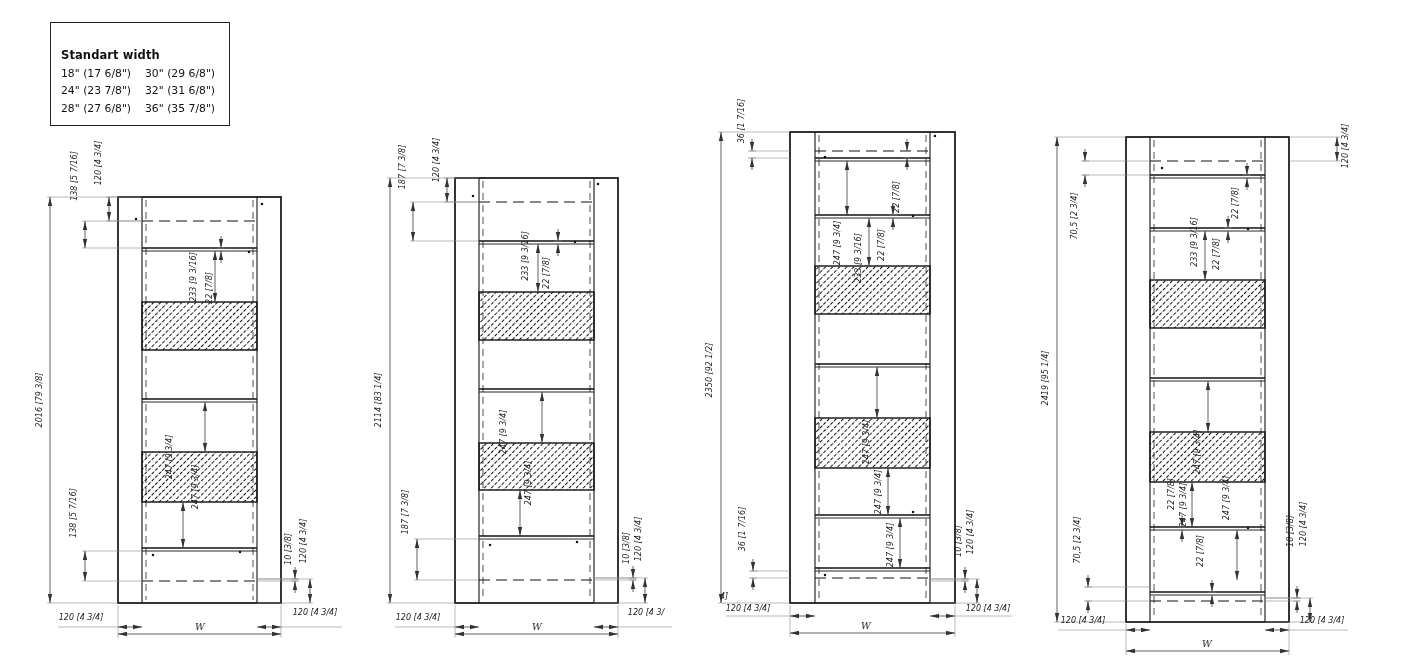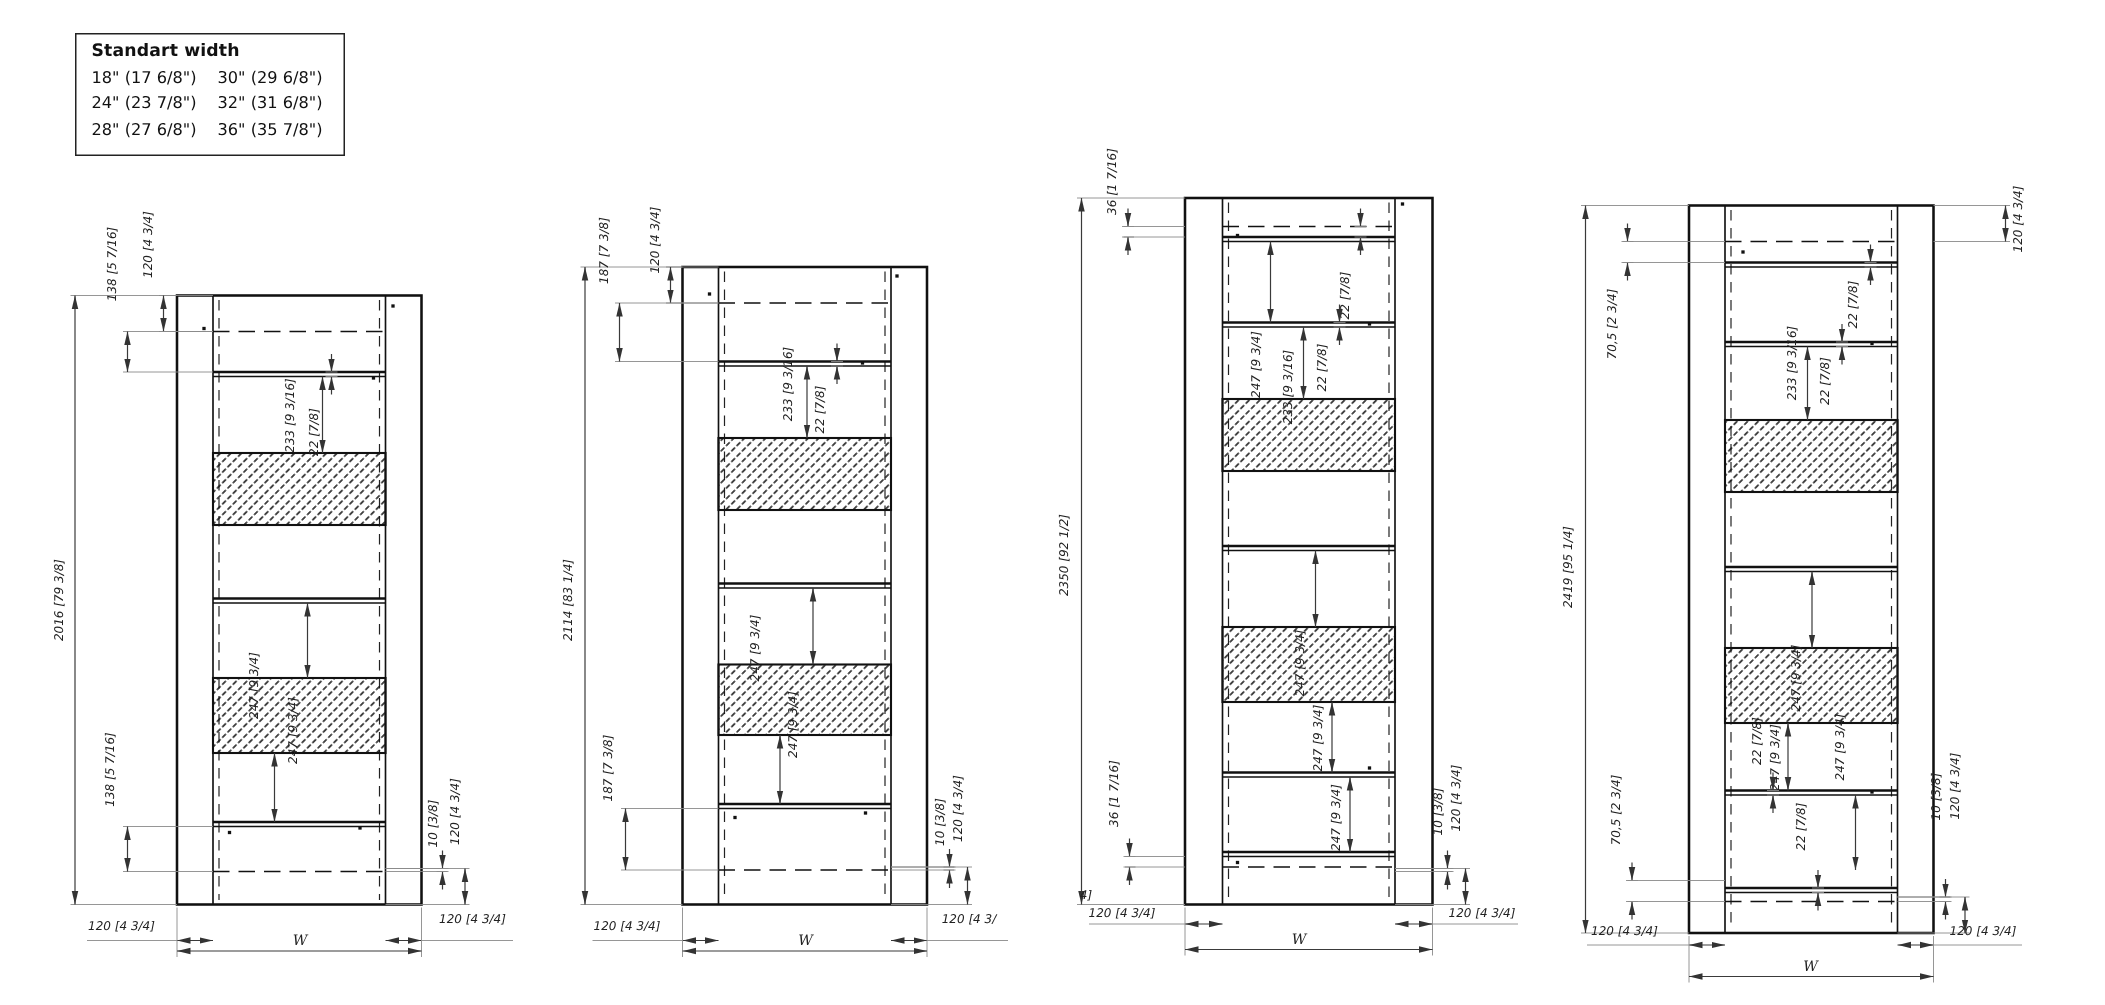--- a/index.html
+++ b/index.html
@@ -14,21 +14,21 @@
   .rail2{stroke:#111;stroke-width:0.9;}
   .hdash{stroke:#111;stroke-width:1;}
   .band{stroke:#111;stroke-width:1.4;}
   .dot{fill:#111;stroke:none;}
   .dim{stroke:#3a3a3a;stroke-width:0.8;fill:none;}
   .ext{stroke:#8a8a8a;stroke-width:0.6;}
   text.dt{font:italic 8px "DejaVu Sans",sans-serif;fill:#222;}
   text.dt.w{font:italic 9.5px "DejaVu Serif",serif;fill:#222;}
   
   .legend{position:absolute;left:50px;top:22px;width:158px;border:1.4px solid #222;
-          background:#fff;padding:3px 10px 8px 10px;}
+          background:#fff;padding:25px 10px 8px 10px;}
   .legend-title{font-weight:bold;font-size:11.5px;letter-spacing:.1px;margin-bottom:3px;}
   .legend-grid{display:grid;grid-template-columns:1fr 1fr;column-gap:10px;
                font-size:10.8px;line-height:1.6;white-space:nowrap;}
 </style>
 </head>
 <body>
 
 <svg id="dg" width="1403" height="670" viewBox="0 0 1403 670">
   <defs>
     <marker id="ar" viewBox="0 0 10 6" refX="10" refY="3" markerWidth="9" markerHeight="6" markerUnits="userSpaceOnUse" orient="auto-start-reverse">

